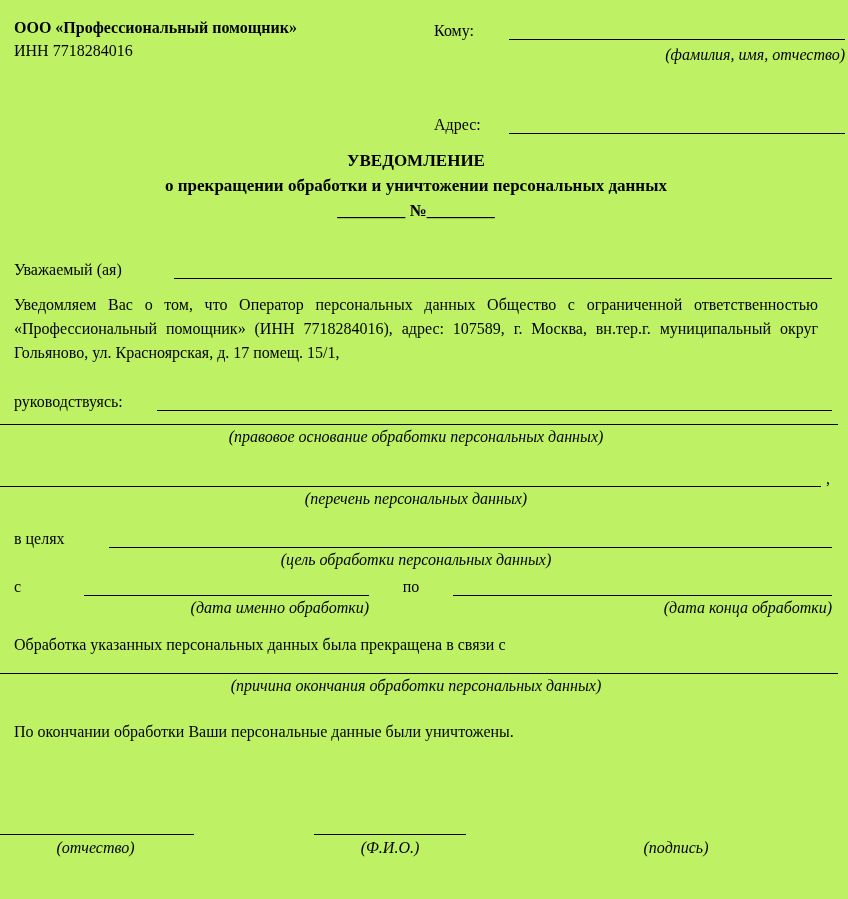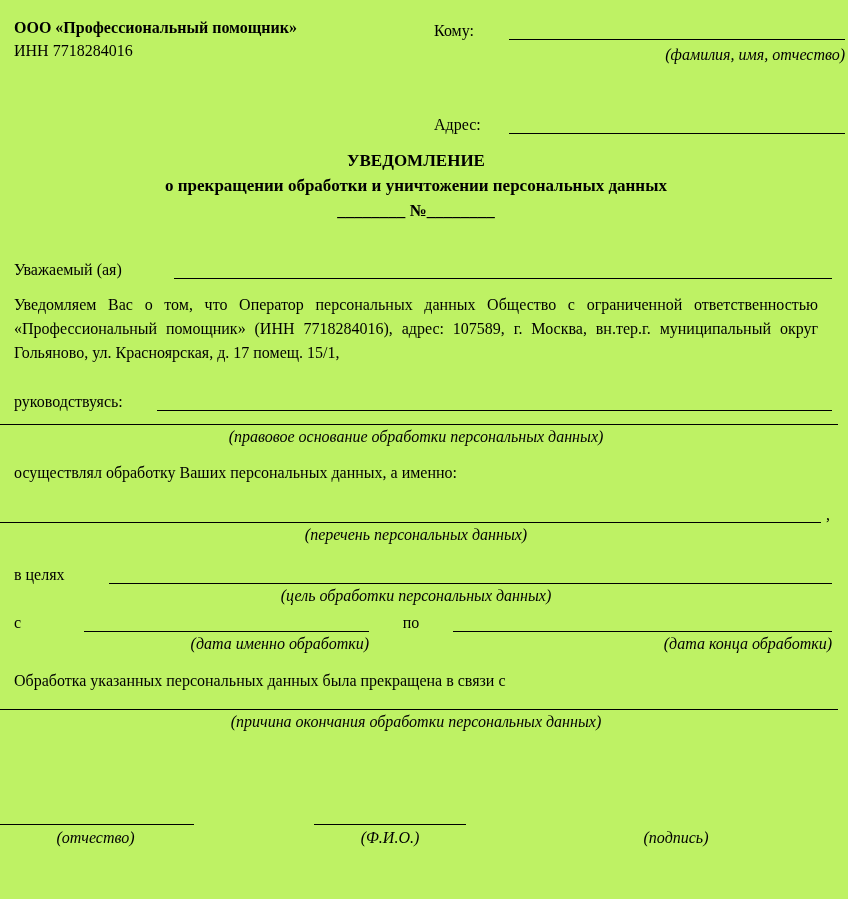--- a/index.html
+++ b/index.html
@@ -109,21 +109,20 @@
 
   <div class="para">Уведомляем Вас о том, что Оператор персональных данных Общество с ограниченной ответственностью «Профессиональный помощник» (ИНН 7718284016), адрес: 107589, г. Москва, вн.тер.г. муниципальный округ Гольяново, ул. Красноярская, д. 17 помещ. 15/1,</div>
 
   <div class="label-blank-row row-guided">
     <span>руководствуясь:</span>
     <span class="blank flex1"></span>
   </div>
   <div class="rule-full rule-1"></div>
   <div class="caption-full">(правовое основание обработки персональных данных)</div>
 
-  <div class="row-processed">осуществлял обработку Ваших персональных данных, а именно:</div>
   <div class="rule-row">
     <span class="blank"></span>
     <span class="comma">,</span>
   </div>
   <div class="caption-full">(перечень персональных данных)</div>
 
   <div class="label-blank-row row-purpose">
     <span class="purpose-label">в целях</span>
     <span class="blank flex1"></span>
   </div>
@@ -145,20 +144,21 @@
     <div class="cap"></div>
     <div class="cap caption caption-center">(дата именно обработки)</div>
     <div class="cap"></div>
     <div class="cap caption caption-center">(дата конца обработки)</div>
   </div>
 
   <div class="row-stopped">Обработка указанных персональных данных была прекращена в связи с</div>
   <div class="rule-full rule-2"></div>
   <div class="caption-full">(причина окончания обработки персональных данных)</div>
 
+  <div class="row-destroyed">По окончании обработки Ваши персональные данные были уничтожены.</div>
 
   <div class="signature">
     <div class="sig-col sig-col1">
       <div class="sig-line"></div>
       <div class="caption">(отчество)</div>
     </div>
     <div class="sig-col sig-col2">
       <div class="sig-line"></div>
       <div class="caption">(Ф.И.О.)</div>
     </div>

